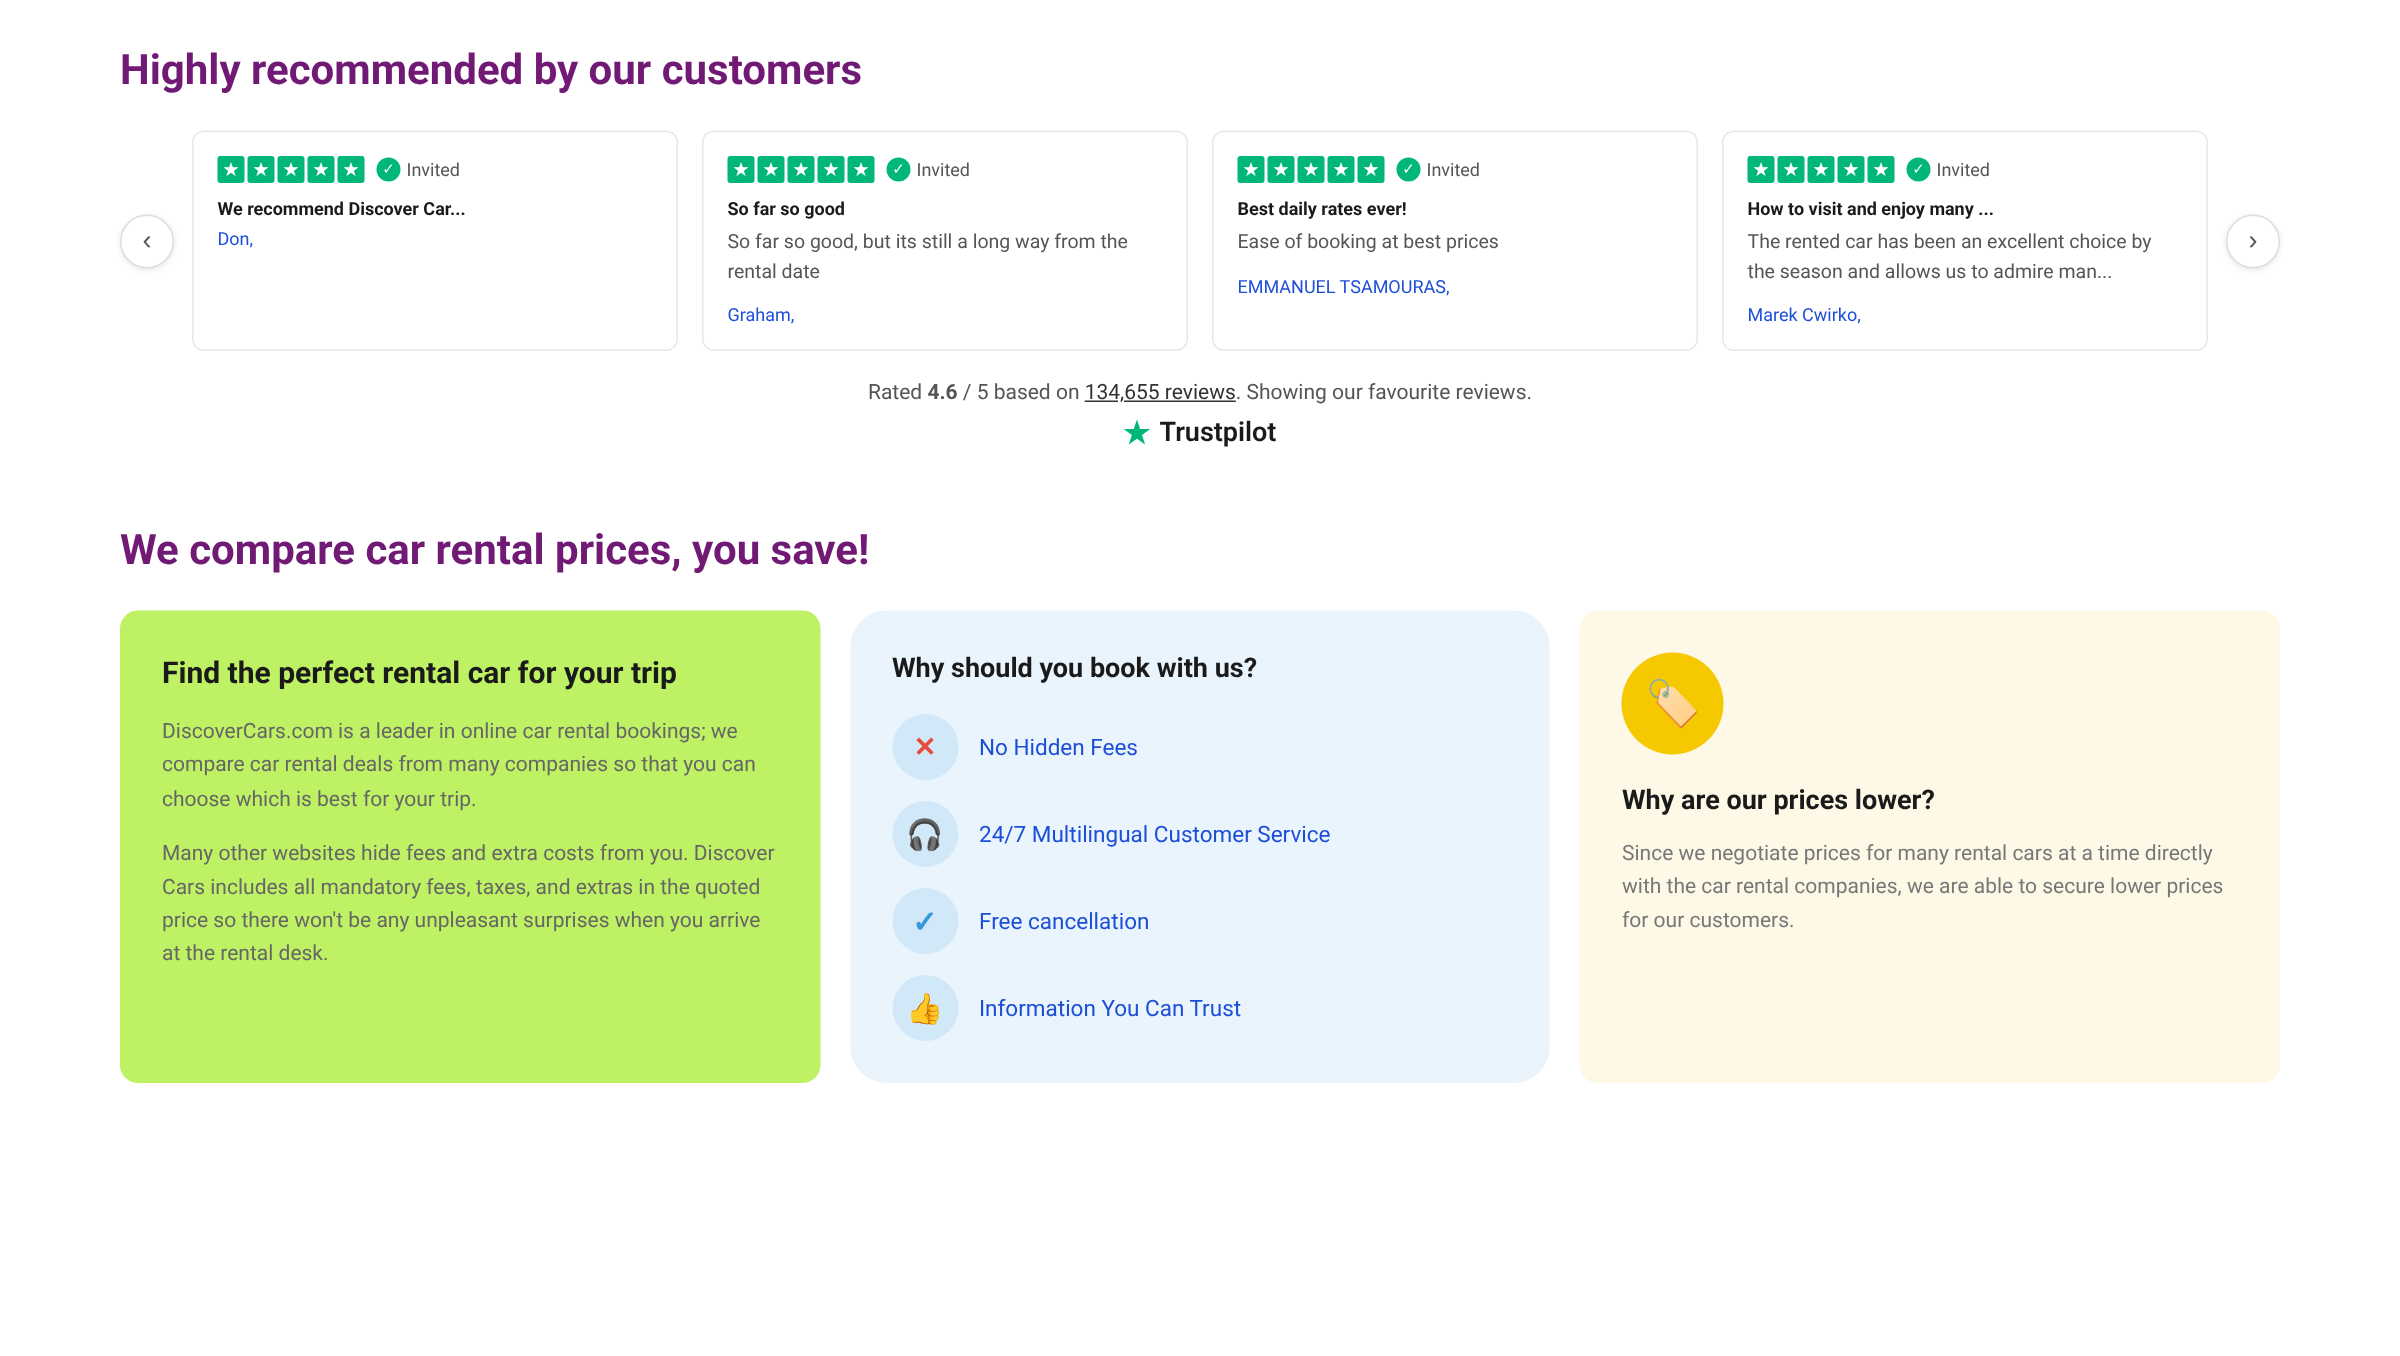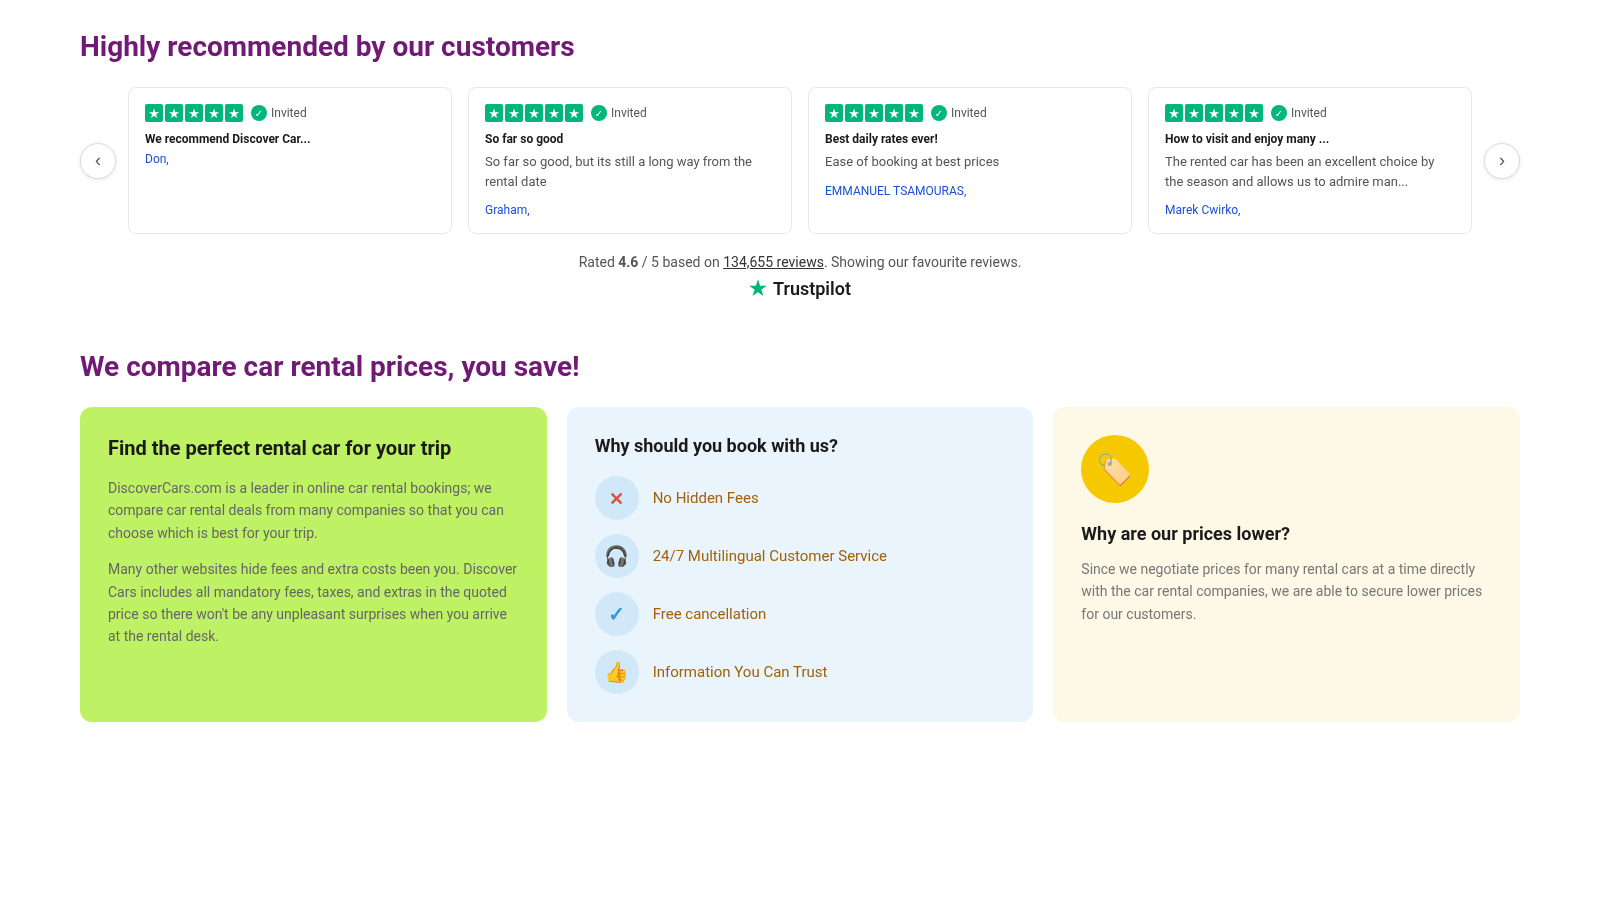--- a/index.html
+++ b/index.html
@@ -180,21 +180,21 @@
     .card-find-text {
       font-size: 14px;
       color: #666;
       line-height: 1.6;
       margin-bottom: 14px;
     }
 
     
     .card-why {
       background: #eaf4fc;
-      border-radius: 12px;
+      border-radius: 24px;
       padding: 28px;
     }
 
     .card-why-title {
       font-size: 18px;
       font-weight: 700;
       color: #1a1a1a;
       margin-bottom: 20px;
     }
 
@@ -217,21 +217,21 @@
       background: #d0e8f8;
       display: flex;
       align-items: center;
       justify-content: center;
       flex-shrink: 0;
       font-size: 18px;
     }
 
     .feature-label {
       font-size: 15px;
-      color: #a16207;
+      color: #1d4ed8;
       font-weight: 400;
     }
 
     
     .card-price {
       background: #fdf9e6;
       border-radius: 12px;
       padding: 28px;
       display: flex;
       flex-direction: column;
@@ -360,21 +360,21 @@
 </div>
 
 <div class="compare-section">
   <h2 class="section-title">We compare car rental prices, you save!</h2>
 
   <div class="compare-grid">
 
     <div class="card-find">
       <div class="card-find-title">Find the perfect rental car for your trip</div>
       <p class="card-find-text">DiscoverCars.com is a leader in online car rental bookings; we compare car rental deals from many companies so that you can choose which is best for your trip.</p>
-      <p class="card-find-text">Many other websites hide fees and extra costs been you. Discover Cars includes all mandatory fees, taxes, and extras in the quoted price so there won't be any unpleasant surprises when you arrive at the rental desk.</p>
+      <p class="card-find-text">Many other websites hide fees and extra costs from you. Discover Cars includes all mandatory fees, taxes, and extras in the quoted price so there won't be any unpleasant surprises when you arrive at the rental desk.</p>
     </div>
 
     <div class="card-why">
       <div class="card-why-title">Why should you book with us?</div>
       <div class="feature-list">
 
         <div class="feature-item">
           <div class="feature-icon-circle" style="color:#e74c3c; font-weight:700;">✕</div>
           <span class="feature-label">No Hidden Fees</span>
         </div>

